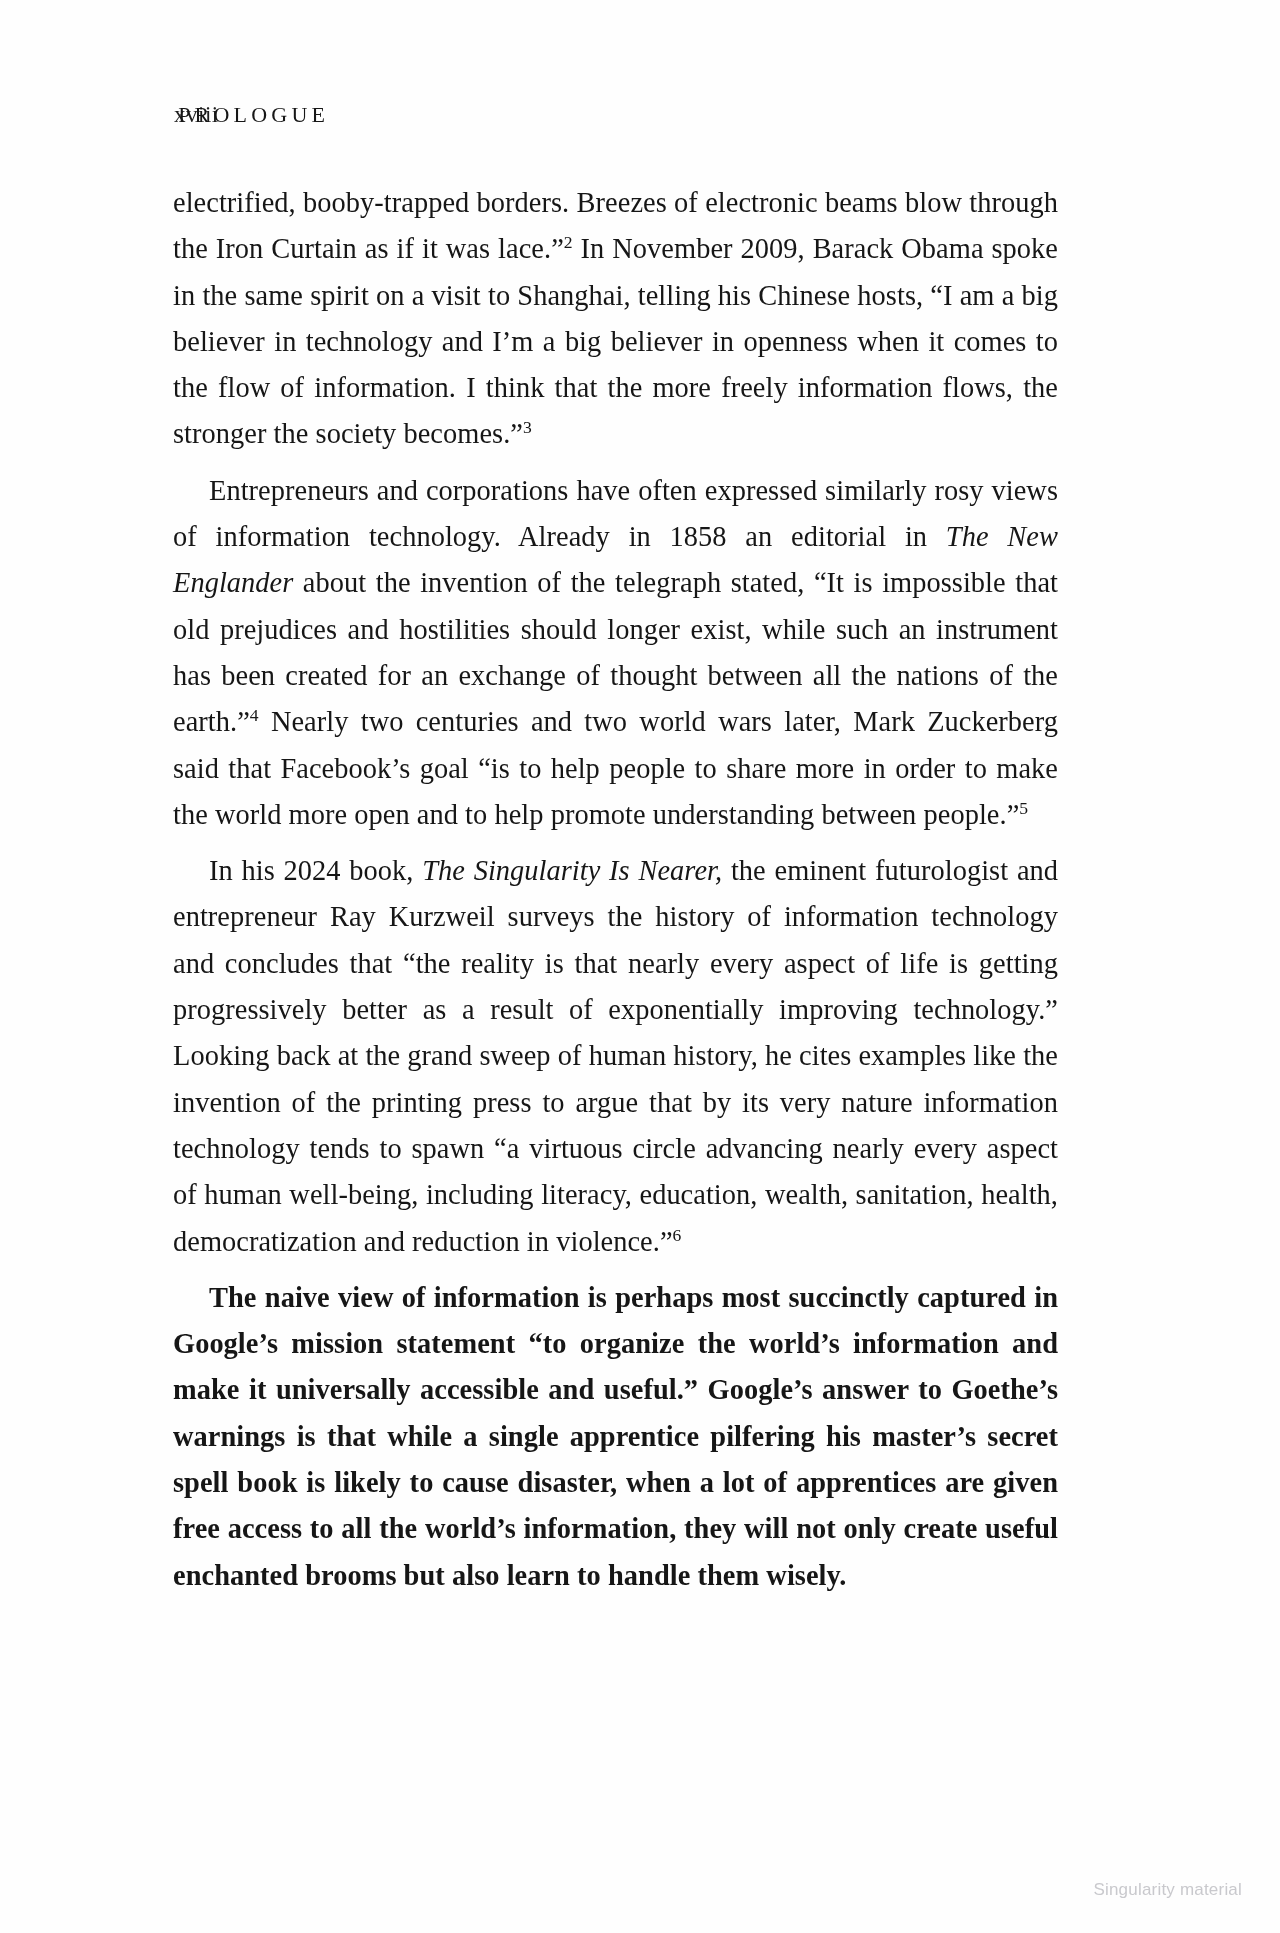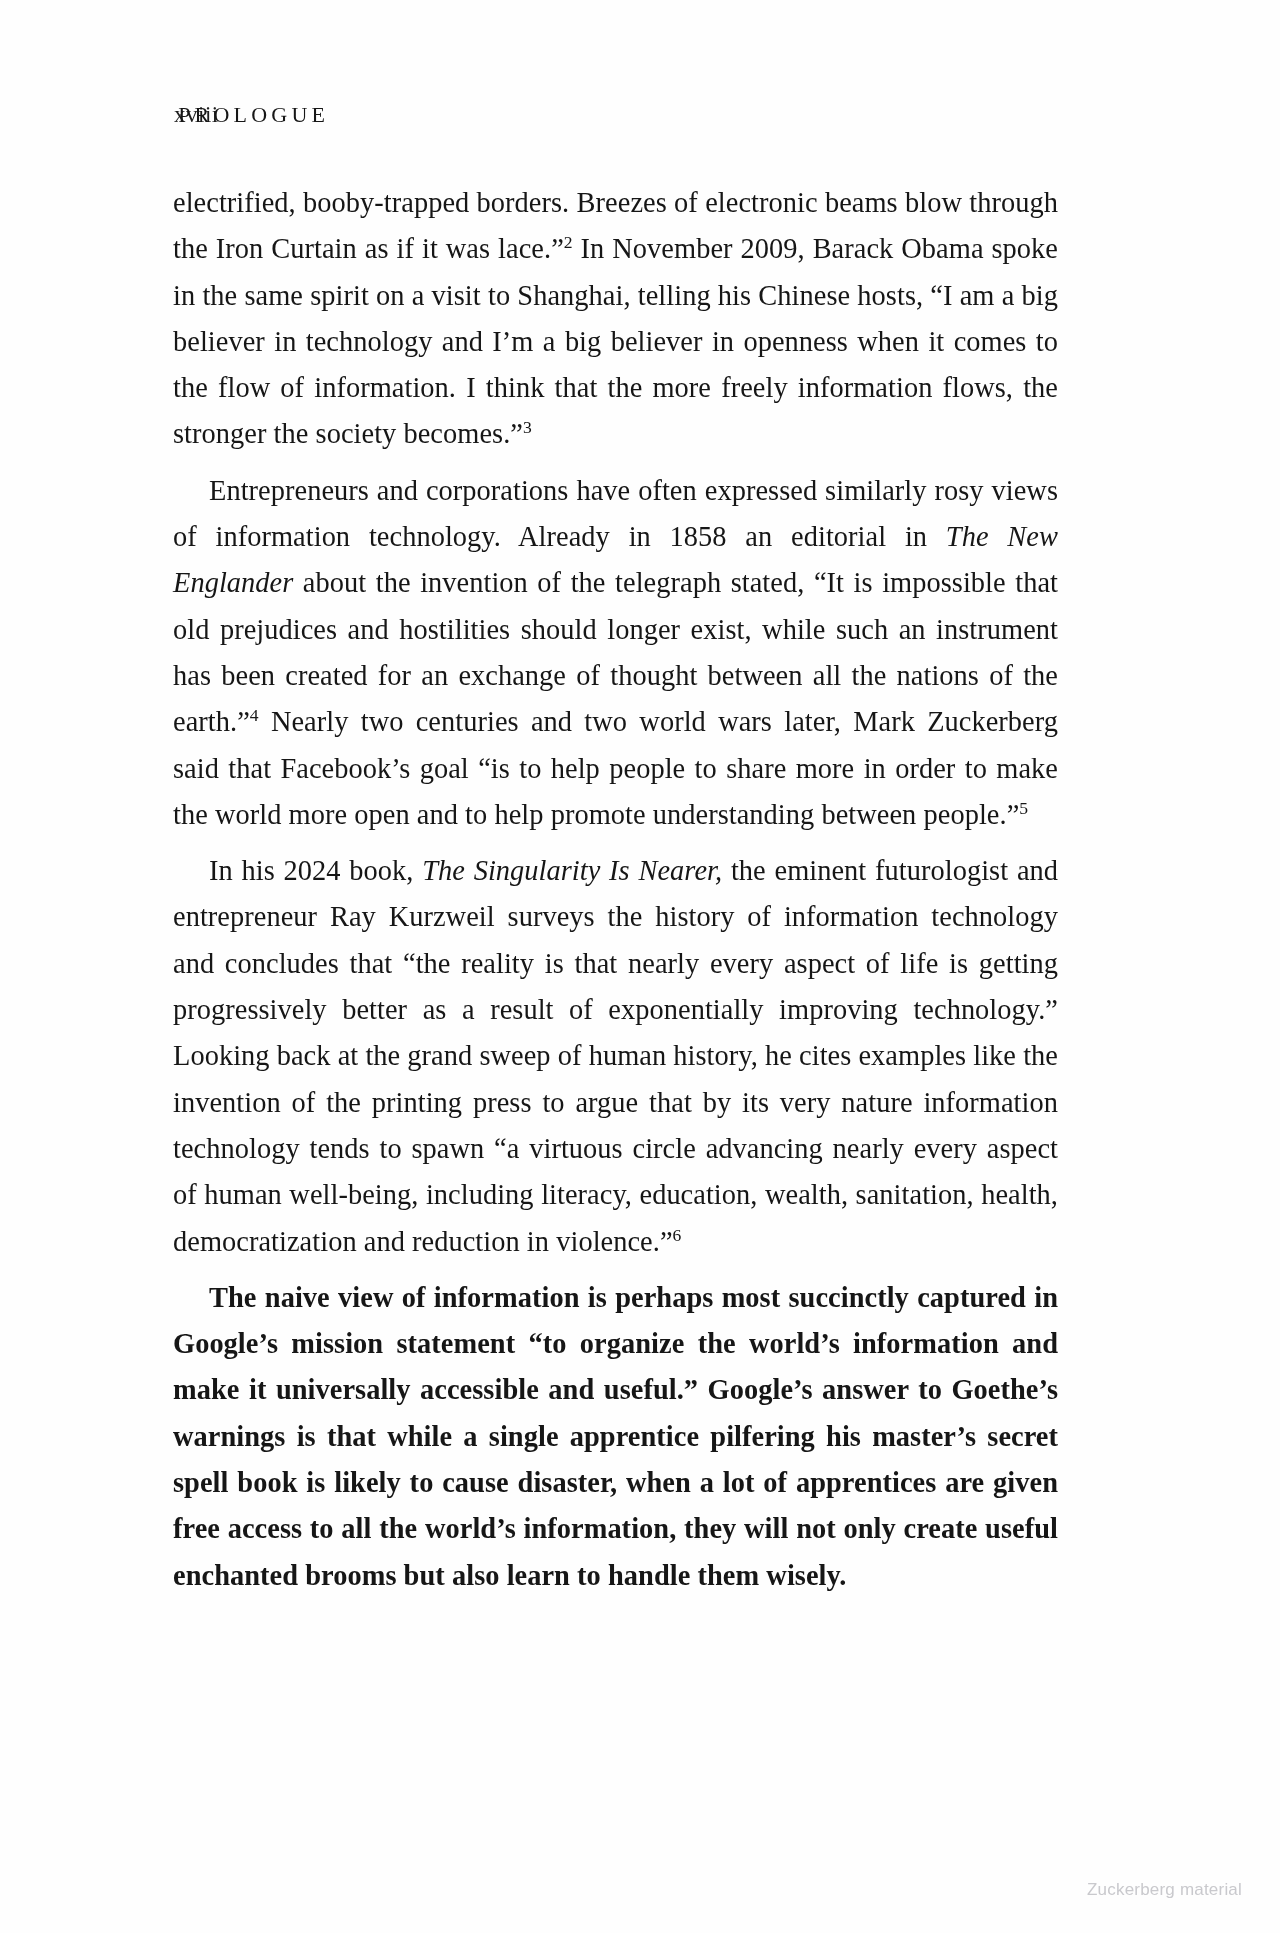--- a/index.html
+++ b/index.html
@@ -114,15 +114,15 @@
     <div class="head-title">PROLOGUE</div>
   </div>
 
   <div class="textblock">
     <p class="para">electrified, booby-trapped borders. Breezes of electronic beams blow through the Iron Curtain as if it was lace.”<sup class="fn">2</sup> In November 2009, Barack Obama spoke in the same spirit on a visit to Shanghai, telling his Chinese hosts, “I am a big believer in technology and I’m a big believer in openness when it comes to the flow of information. I think that the more freely information flows, the stronger the society becomes.”<sup class="fn">3</sup></p>
     <p class="para indent">Entrepreneurs and corporations have often expressed similarly rosy views of information technology. Already in 1858 an editorial in <i class="title-italic">The New Englander</i> about the invention of the telegraph stated, “It is impossible that old prejudices and hostilities should longer exist, while such an instrument has been created for an exchange of thought between all the nations of the earth.”<sup class="fn">4</sup> Nearly two centuries and two world wars later, Mark Zuckerberg said that Facebook’s goal “is to help people to share more in order to make the world more open and to help promote understanding between people.”<sup class="fn">5</sup></p>
     <p class="para indent">In his 2024 book, <i class="title-italic">The Singularity Is Nearer,</i> the eminent futurologist and entrepreneur Ray Kurzweil surveys the history of information technology and concludes that “the reality is that nearly every aspect of life is getting progressively better as a result of exponentially improving technology.” Looking back at the grand sweep of human history, he cites examples like the invention of the printing press to argue that by its very nature information technology tends to spawn “a virtuous circle advancing nearly every aspect of human well-being, including literacy, education, wealth, sanitation, health, democratization and reduction in violence.”<sup class="fn">6</sup></p>
     <p class="para indent last-line-natural">The naive view of information is perhaps most succinctly captured in Google’s mission statement “to organize the world’s information and make it universally accessible and useful.” Google’s answer to Goethe’s warnings is that while a single apprentice pilfering his master’s secret spell book is likely to cause disaster, when a lot of apprentices are given free access to all the world’s information, they will not only create useful enchanted brooms but also learn to handle them wisely.</p>
   </div>
 
-  <div class="watermark">Zuckerberg material</div>
+  <div class="watermark">Singularity material</div>
 
 </div>
 
 </body></html>

